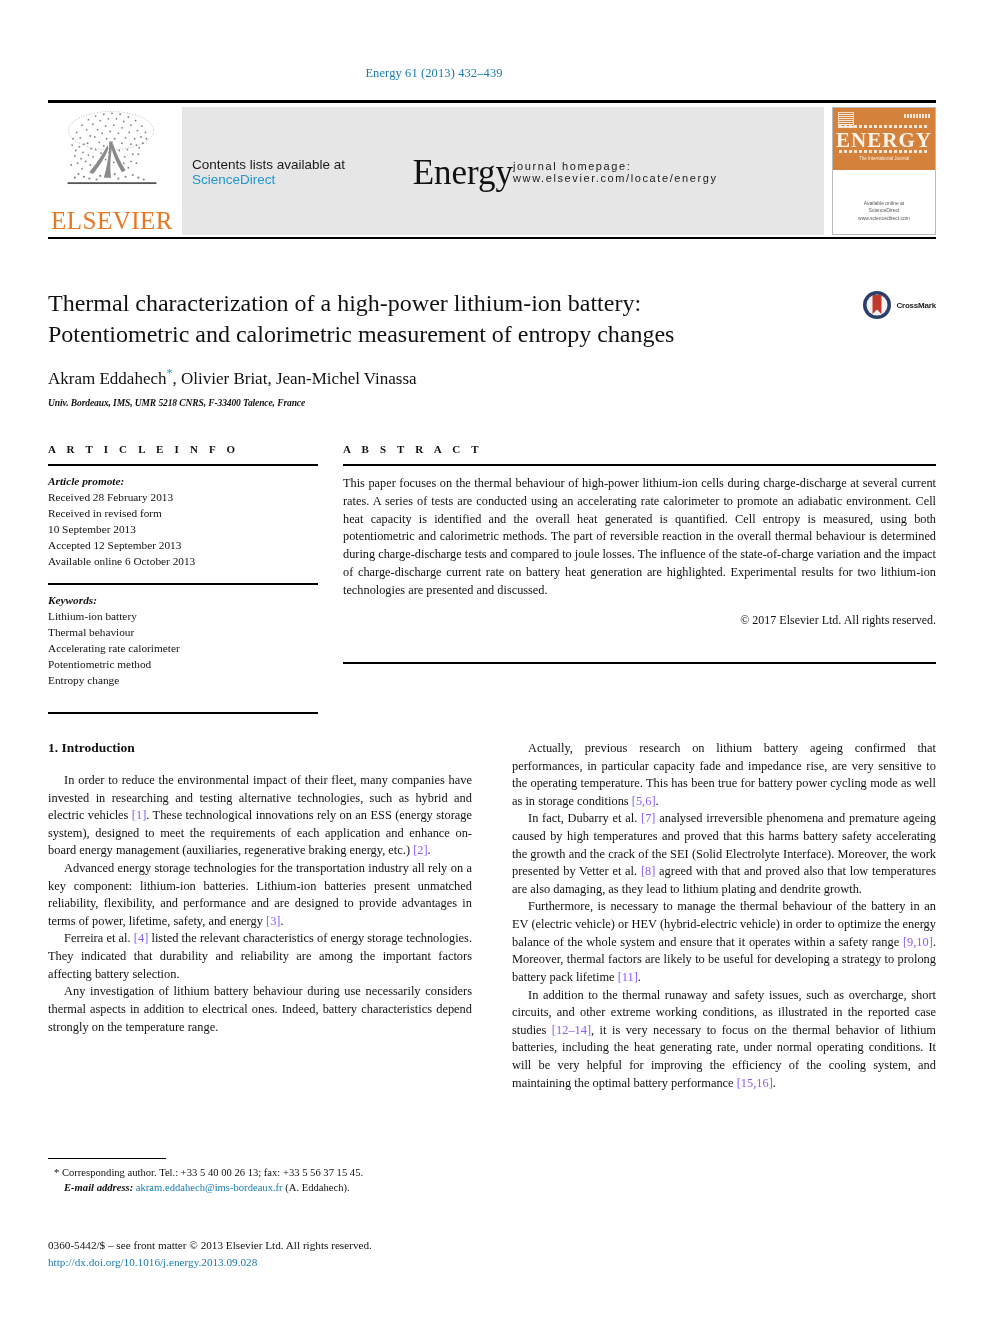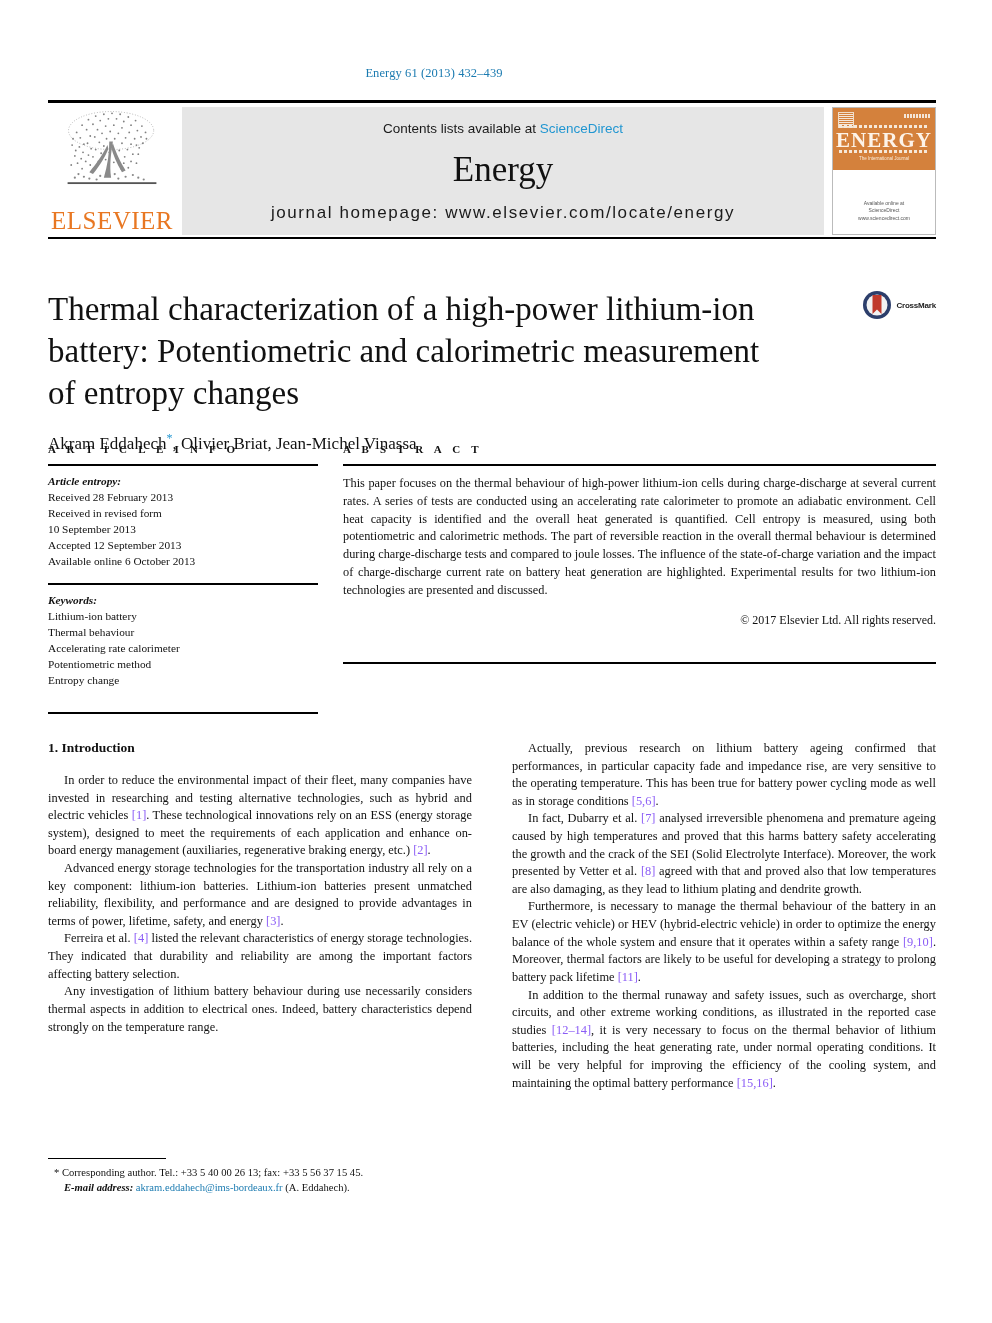--- a/index.html
+++ b/index.html
@@ -64,21 +64,21 @@
     font-size: 25px;
     letter-spacing: 0.5px;
     line-height: 1;
     font-weight: 400;
     margin-top: 2px;
   }
   .masthead-center {
     flex: 1 1 auto;
     background: #e6e6e6;
     display: flex;
-    flex-direction: column;
+    flex-direction: row;
     justify-content: space-between;
     align-items: center;
     padding: 14px 10px 12px 10px;
     margin-left: 6px;
     margin-right: 8px;
   }
   .contents-line {
     font-family: "Liberation Sans", sans-serif;
     font-size: 13.5px;
     color: #1a1a1a;
@@ -87,21 +87,21 @@
     color: #2196d1;
   }
   .journal-name {
     font-family: "Liberation Serif", serif;
     font-size: 35px;
     line-height: 1;
     color: #111;
   }
   .homepage-line {
     font-family: "Liberation Sans", sans-serif;
-    font-size: 17px;
+    font-size: 11px;
     letter-spacing: 1.6px;
     color: #1a1a1a;
   }
   .cover-thumb {
     flex: 0 0 104px;
     width: 104px;
     border: 1px solid #bbb;
     background: #fff;
     display: flex;
     flex-direction: column;
@@ -175,21 +175,21 @@
     margin-top: 2px;
   }
 
   
   .title-block {
     position: absolute;
     left: 48px; top: 288px; width: 888px;
   }
   .paper-title {
     font-family: "Liberation Serif", serif;
-    font-size: 33px;
+    font-size: 24px;
     line-height: 1.28;
     color: #111;
     width: 740px;
     font-weight: 400;
   }
   .authors {
     margin-top: 17px;
     font-family: "Liberation Serif", serif;
     font-size: 17px;
     color: #111;
@@ -470,38 +470,39 @@
         </div>
       </div>
 
     </div>
     <div class="masthead-rule-bottom"></div>
   </div>
 
   <div class="title-block">
     <div class="paper-title">Thermal characterization of a high-power lithium-ion battery: Potentiometric and calorimetric measurement of entropy changes</div>
     <div class="authors"><span>Akram Eddahech<sup>*</sup>, Olivier Briat, Jean-Michel Vinassa</span></div>
+    <div class="affiliation">Univ. Bordeaux, IMS, UMR 5218 CNRS, F-33400 Talence, France</div>
 
     <div class="crossmark">
       <svg width="30" height="30" viewBox="0 0 30 30">
         <circle cx="15" cy="15" r="14" fill="#2c3e6b"></circle>
         <circle cx="15" cy="15" r="10.5" fill="#f2f2f2"></circle>
         <path d="M10.5 5 H19.5 V24 L15 19.5 L10.5 24 Z" fill="#c0392b"></path>
       </svg>
       <span class="crossmark-text">CrossMark</span>
     </div>
   </div>
 
   <div class="info-abstract">
 
     <div class="col-info">
       <div class="sec-head">A R T I C L E   I N F O</div>
       <div class="rule-thick"></div>
       <div class="info-body">
-        <div class="lbl">Article entropy:</div>
+        <div class="lbl">Article promote:</div>
         <div>Received 28 February 2013</div>
         <div>Received in revised form</div>
         <div>10 September 2013</div>
         <div>Accepted 12 September 2013</div>
         <div>Available online 6 October 2013</div>
       </div>
       <div class="rule-thick" style="margin-top:14px"></div>
       <div class="info-body">
         <div class="lbl">Keywords:</div>
         <div>Lithium-ion battery</div>
@@ -541,14 +542,18 @@
       <p class="bodytext">In addition to the thermal runaway and safety issues, such as overcharge, short circuits, and other extreme working conditions, as illustrated in the reported case studies <span class="ref">[12–14]</span>, it is very necessary to focus on the thermal behavior of lithium batteries, including the heat generating rate, under normal operating conditions. It will be very helpful for improving the efficiency of the cooling system, and maintaining the optimal battery performance <span class="ref">[15,16]</span>.</p>
     </div>
   </div>
 
   <div class="footnote">
     <div class="fn-rule"></div>
     <div class="fn-line">* Corresponding author. Tel.: +33 5 40 00 26 13; fax: +33 5 56 37 15 45.</div>
     <div class="fn-line" style="padding-left:20px"><span class="ital">E-mail address:</span> <span class="fn-mail">akram.eddahech@ims-bordeaux.fr</span> <span>(A. Eddahech).</span></div>
   </div>
 
+  <div class="imprint">
+    <div>0360-5442/$ – see front matter © 2013 Elsevier Ltd. All rights reserved.</div>
+    <div class="doi">http://dx.doi.org/10.1016/j.energy.2013.09.028</div>
+  </div>
 
 </div>
 
 </body></html>

